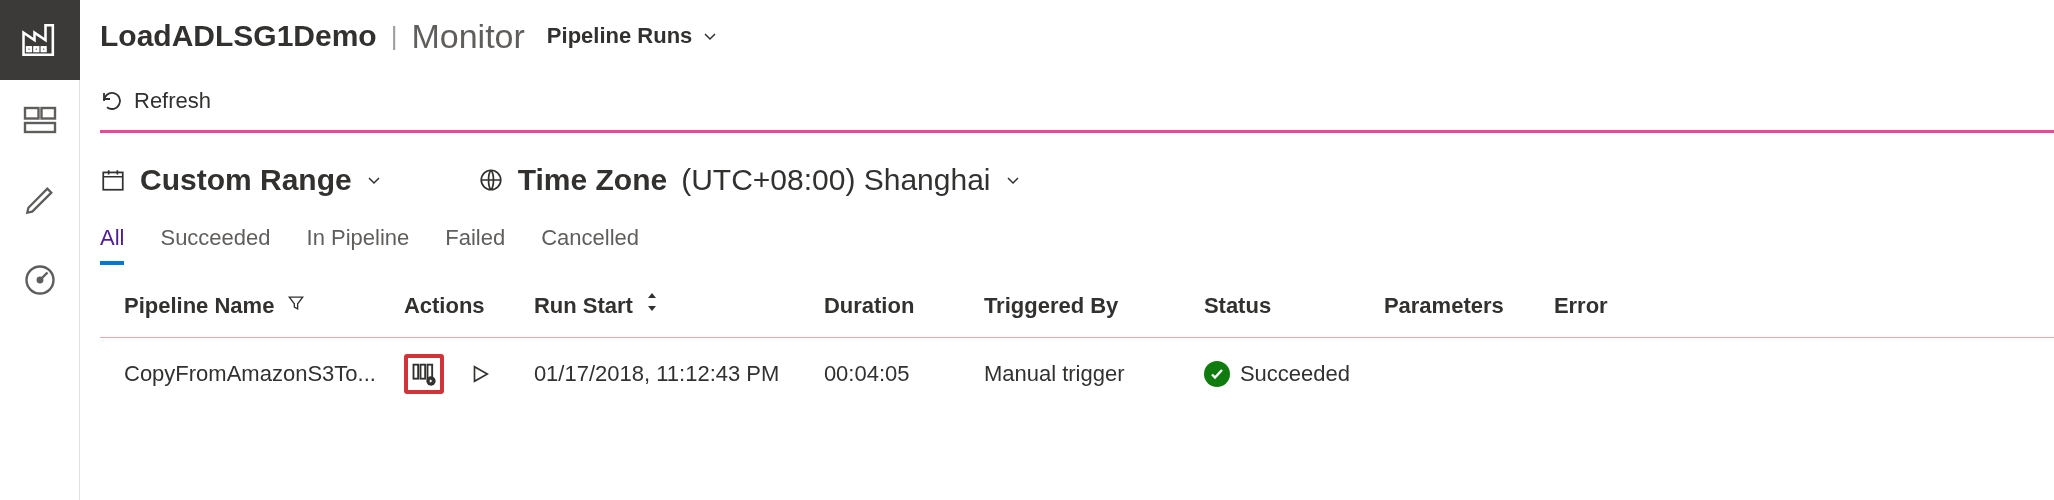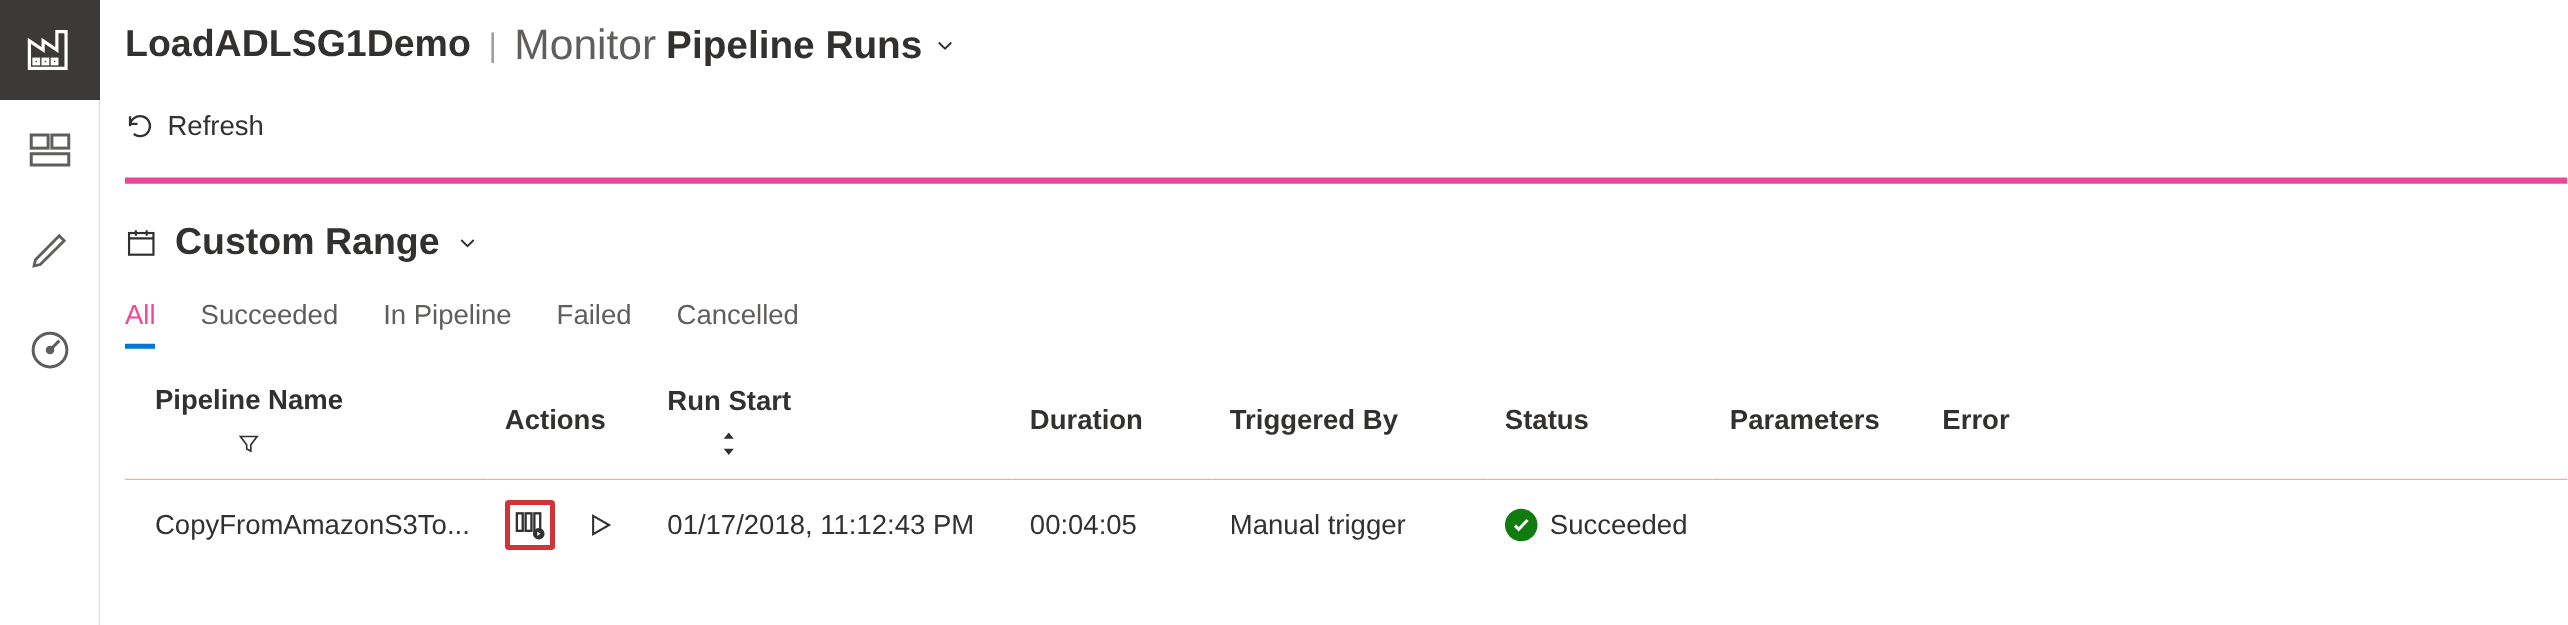--- a/index.html
+++ b/index.html
@@ -8,36 +8,36 @@
   .shell { display: flex; height: 500px; }
   .leftbar { width: 80px; background: #fff; border-right: 1px solid #e1dfdd; display:flex;
              flex-direction:column; align-items:center; }
   .leftbar .sel { width: 80px; height: 80px; background:#3b3a39; display:flex; align-items:center; justify-content:center; }
   .nav-cell { width: 80px; height: 80px; display:flex; align-items:center; justify-content:center; }
   .main { flex:1; padding: 0 0 0 20px; }
   .hdr { display:flex; align-items:center; height:64px; padding-top:8px; }
   .hdr .title { font-size: 30px; font-weight: 600; }
   .hdr .sep { margin: 0 14px; color:#a19f9d; font-size:26px; }
   .hdr .crumb { font-size: 34px; color:#605e5c; }
-  .hdr .dd { font-size: 31px; margin-left: 8px; display:flex; align-items:center; gap:10px; }
+  .hdr .dd { font-size: 22px; margin-left: 22px; display:flex; align-items:center; gap:10px; }
   .chev { width:16px; height:16px; }
-  .toolbar { padding: 18px 0 22px; border-bottom:5px solid #ec4899; }
+  .toolbar { padding: 18px 0 10px; border-bottom:3px solid #ec4899; }
   .refresh { display:flex; align-items:center; gap:10px; font-size:22px; cursor:pointer; padding:6px 0; }
   .filters { display:flex; align-items:center; gap:36px; padding:30px 0 14px; }
   .filterseg { display:flex; align-items:center; gap:14px; font-size:30px; }
   .filterseg .lbl { font-weight:600; }
   .filterseg .val { color:#323130; }
   .tabs { display:flex; gap:36px; font-size:22px; color:#605e5c; margin-top:14px; }
   .tab { padding-bottom:10px; cursor:pointer; }
-  .tab.active { color:#ec4899; border-bottom:4px solid #0078d4; font-weight:400; }
+  .tab.active { color:#4c1d95; border-bottom:4px solid #0078d4; font-weight:400; }
   table { width:100%; border-collapse:collapse; font-size:22px; margin-top:10px; }
   th { text-align:left; font-weight:600; padding:18px 14px; }
   td { padding:16px 14px; border-top:1px solid #fca5a5; }
   .namecell { padding-left:24px; }
-  .th-flex { display:inline-flex; align-items:center; gap:12px;flex-direction:column; }
+  .th-flex { display:inline-flex; align-items:flex-start; gap:12px; }
   .status-cell { display:inline-flex; align-items:center; gap:10px; }
   .ok-badge { width:26px; height:26px; border-radius:50%; background:#107c10; display:flex; align-items:center; justify-content:center; }
   .actions-cell { display:flex; align-items:center; gap:16px; }
   .action-btn { width:40px; height:40px; display:flex; align-items:center; justify-content:center; }
   .redbox { border:4px solid #d13438; border-radius:3px; }
   svg { display:block; }
 </style>
 </head>
 <body>
 
@@ -95,20 +95,31 @@
       </div>
     </div>
 
     <div class="filters">
       <div class="filterseg">
         <svg width="26" height="26" viewBox="0 0 24 24" fill="none" stroke="#323130" stroke-width="1.6">
           <rect x="3" y="5" width="18" height="16"></rect>
             <path d="M3 9h18M8 3v4M16 3v4"></path>
         </svg>
         <span class="lbl">Custom Range</span>
+        <svg class="chev" viewBox="0 0 16 16" fill="none" stroke="#323130" stroke-width="1.5">
+            <path d="M3 6l5 5 5-5"></path>
+          </svg>
+      </div>
+      <div class="filterseg" style="margin-left:60px">
+        <svg width="26" height="26" viewBox="0 0 24 24" fill="none" stroke="#323130" stroke-width="1.6">
+          <circle cx="12" cy="12" r="9"></circle>
+            <path d="M3 12h18M12 3c3 3 3 15 0 18M12 3c-3 3-3 15 0 18"></path>
+        </svg>
+        <span class="lbl">Time Zone</span>
+        <span class="val">(UTC+08:00) Shanghai</span>
         <svg class="chev" viewBox="0 0 16 16" fill="none" stroke="#323130" stroke-width="1.5">
             <path d="M3 6l5 5 5-5"></path>
           </svg>
       </div>
     </div>
 
     <div class="tabs">
       <div class="tab active">All</div>
       <div class="tab">Succeeded</div>
       <div class="tab">In Pipeline</div>

